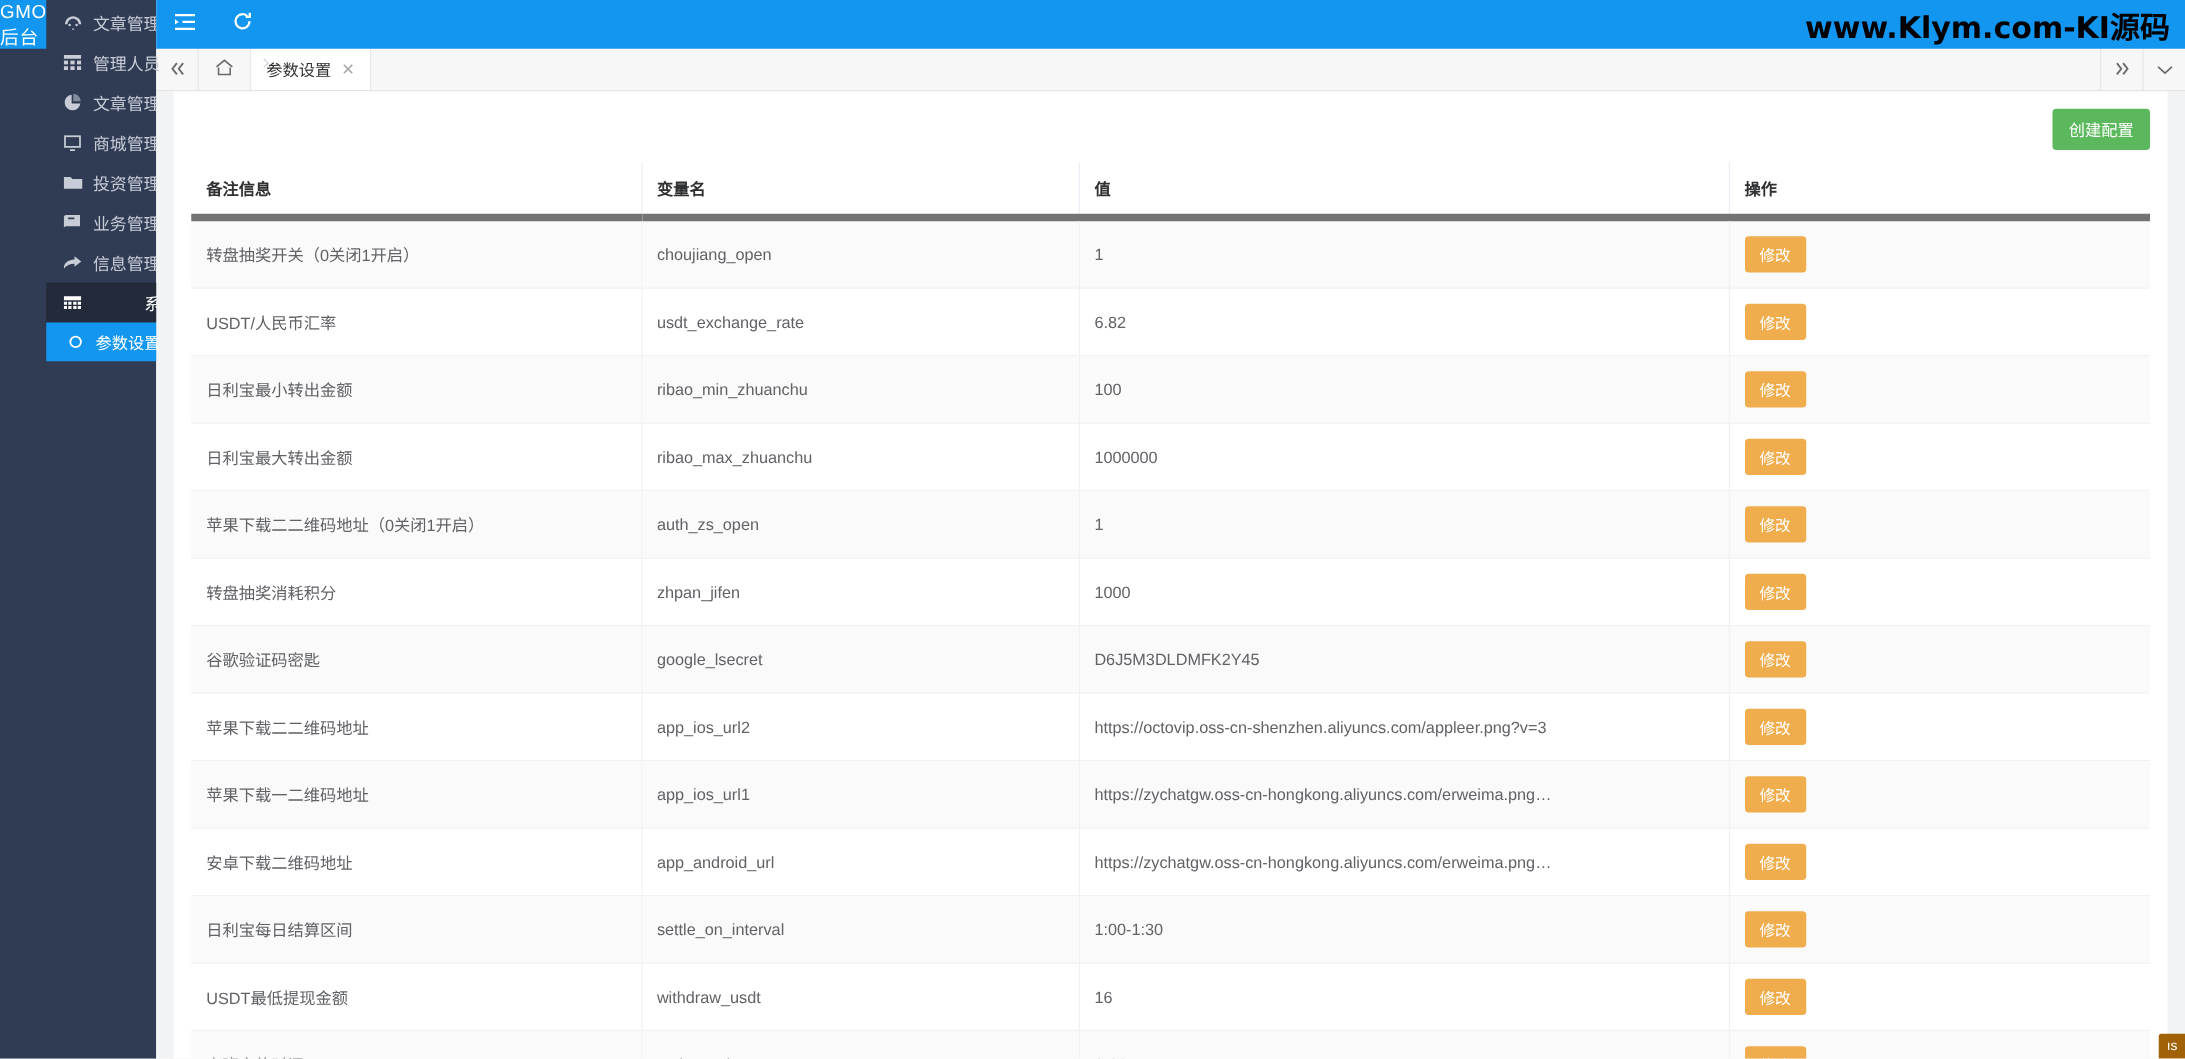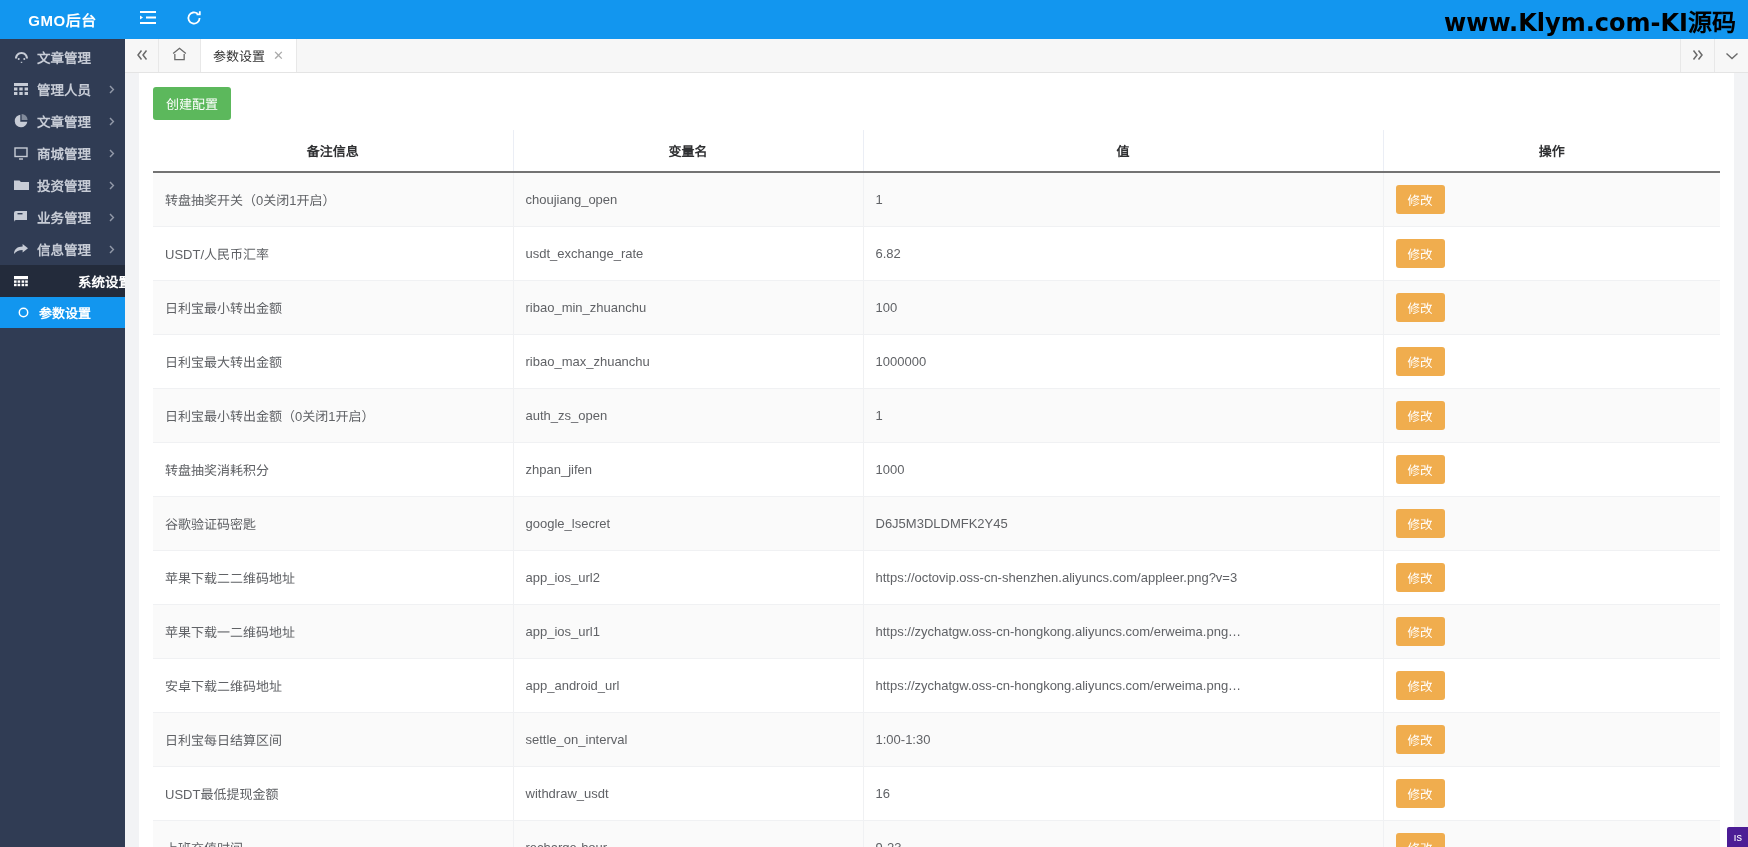--- a/index.html
+++ b/index.html
@@ -10,21 +10,21 @@
     font-family: "Liberation Sans", "DejaVu Sans", sans-serif;
     background: #ffffff;
   }
 
   .app { position: relative; width: 1748px; height: 847px; display: flex; }
 
   
   .sidebar {
     width: 125px; min-width: 125px; height: 847px;
     background: #303c54;
-    display: flex; flex-direction: column; font-weight: bold;
+    display: flex; flex-direction: row;
   }
   .brand {
     height: 39px; min-height: 39px;
     background: #1296ef;
     color: #ffffff;
     display: flex; align-items: center; justify-content: center;
     font-size: 15px; letter-spacing: .5px;
   }
   .nav { flex: 1; padding-top: 2px; }
   .nav-item {
@@ -121,21 +121,21 @@
     overflow: hidden;
     position: relative;
   }
   .panel {
     background: #ffffff;
     margin: 0 14px 0 14px;
     height: 100%;
     padding: 14px 0 0 0;
   }
   .toolbar-row {
-    display: flex; justify-content: flex-start;
+    display: flex; justify-content: flex-end;
     padding: 0 14px 10px 14px;
   }
   .btn-create {
     background: #5cb85c;
     color: #ffffff;
     border: none;
     border-radius: 3px;
     padding: 7px 13px;
     font-size: 13px;
     cursor: pointer;
@@ -148,26 +148,26 @@
     width: 100%;
     border-collapse: collapse;
     table-layout: fixed;
   }
   table.cfg col.c1 { width: 360px; }
   table.cfg col.c2 { width: 350px; }
   table.cfg col.c3 { width: 520px; }
   table.cfg col.c4 { width: auto; }
 
   table.cfg th {
-    text-align: center;
+    text-align: left;
     font-size: 13px;
     font-weight: bold;
     color: #303133;
     padding: 11px 12px;
-    border-bottom: 2px solid #737373;
+    border-bottom: 6px solid #737373;
     background: #ffffff;
   }
   table.cfg td {
     font-size: 13px;
     color: #606266;
     padding: 12px;
     border-bottom: 1px solid #f0f1f3;
     border-right: 1px solid #f0f1f3;
     white-space: nowrap; overflow: hidden; text-overflow: ellipsis;
     height: 41px;
@@ -184,21 +184,21 @@
     border-radius: 3px;
     padding: 5px 12px;
     font-size: 12.5px;
     cursor: pointer;
     font-family: "Liberation Sans", sans-serif;
   }
 
   .tooltip-stub {
     position: absolute;
     right: 0px; bottom: 0px;
-    background: #4c1d95;
+    background: #a16207;
     color: #ffffff;
     font-size: 11px;
     padding: 4px 6px;
     border-radius: 2px 0 0 0;
   }
 </style>
 </head>
 <body>
 
 <div class="app">
@@ -450,21 +450,21 @@
                   <td>100</td>
                   <td><button class="btn-edit">修改</button></td>
                 </tr>
                 <tr>
                   <td>日利宝最大转出金额</td>
                   <td>ribao_max_zhuanchu</td>
                   <td>1000000</td>
                   <td><button class="btn-edit">修改</button></td>
                 </tr>
                 <tr>
-                  <td>日利宝最小转出金额（0关闭1开启）</td>
+                  <td>苹果下载二二维码地址（0关闭1开启）</td>
                   <td>auth_zs_open</td>
                   <td>1</td>
                   <td><button class="btn-edit">修改</button></td>
                 </tr>
                 <tr>
                   <td>转盘抽奖消耗积分</td>
                   <td>zhpan_jifen</td>
                   <td>1000</td>
                   <td><button class="btn-edit">修改</button></td>
                 </tr>

